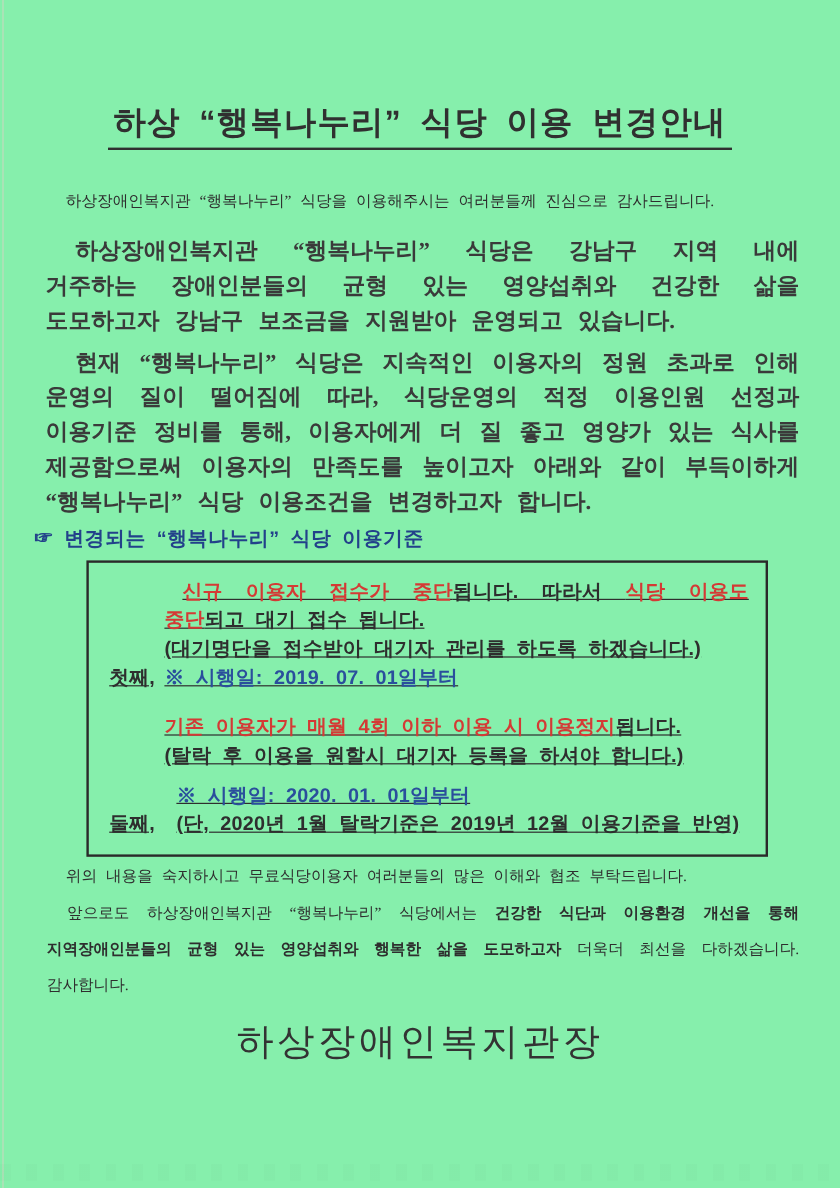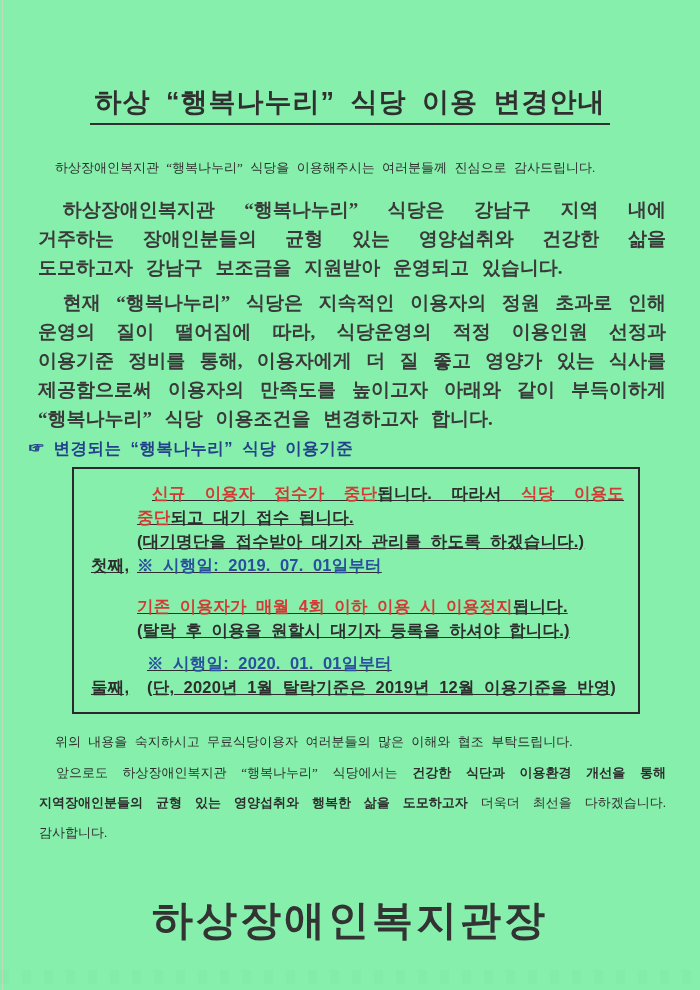--- a/index.html
+++ b/index.html
@@ -98,27 +98,27 @@
   .box-item + .box-item { margin-top: 17px; }
   .item-label {
     flex: 0 0 46px;
     white-space: nowrap;
   }
   .item-body { flex: 1 1 auto; }
   .item-body p { margin: 0; text-align: justify; word-break: keep-all; }
   .line-effective { margin-top: 0; }
   .item-2 .line-effective { margin-top: 9px !important; padding-left: 10px; }
   .item-2 .line-extra { padding-left: 10px; }
-  .p-closing-request { margin-top: 13px; }
+  .p-closing-request { margin-top: 1px; }
   .p-closing-promise { margin-top: 1px; margin-left: 39px; }
   .signature {
-    margin-top: 45px;
+    margin-top: 11px;
     text-align: center;
-    font-size: 41px;
-    font-weight: bold;
+    font-size: 31px;
+    font-weight: normal;
     letter-spacing: 3px;
     color: #333333;
   }
 </style>
 </head>
 <body>
 
 <div class="page">
   <div class="scan-edge"></div>
 

